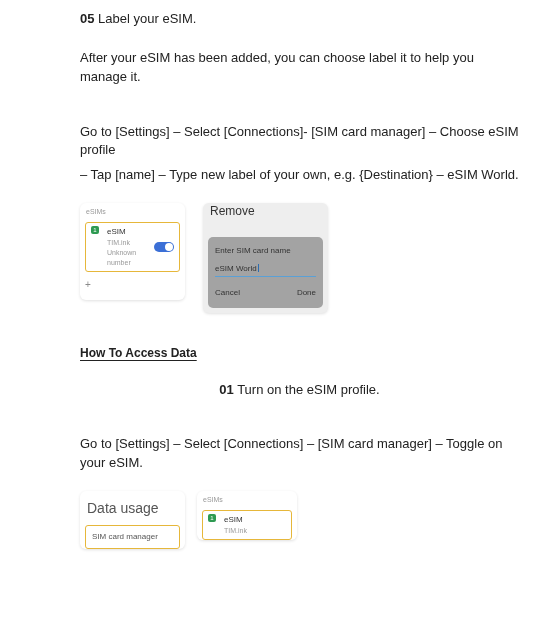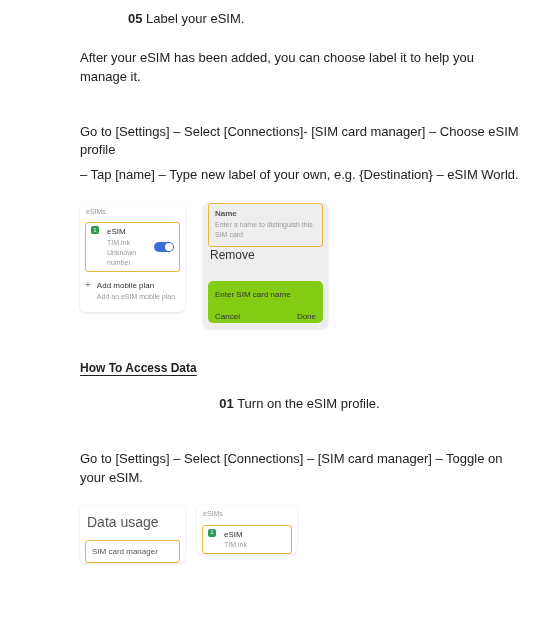--- a/index.html
+++ b/index.html
@@ -5,21 +5,21 @@
   * { box-sizing: border-box; margin: 0; padding: 0; }
   body {
     font-family: -apple-system, BlinkMacSystemFont, "Segoe UI", Arial, sans-serif;
     font-size: 13px;
     color: #222;
     background: #fff;
     padding: 10px 30px 10px 80px;
     width: 549px;
     line-height: 1.45;
   }
-  .step-line { margin-bottom: 6px; margin-left: 48px; }
+  .step-line { margin-bottom: 6px; }
   .step-num { font-weight: 700; }
   .para { margin: 20px 0 0 0; }
   .para2 { margin: 36px 0 0 0; }
   .para3 { margin: 6px 0 0 0; }
   .img-row { display: flex; gap: 18px; margin-top: 18px; align-items: flex-start;}
   .img-row2 { display: flex; gap: 12px; margin-top: 18px; align-items: flex-start;}
 
   
   .card {
     background: #fff;
@@ -54,22 +54,22 @@
 
   
   .right1 { width: 125px; background:#eeeeee; }
   .right1 .sec { padding: 5px 7px; }
   .right1 .lbl { font-size: 8px; color: #555; font-weight:600;}
   .right1 .underline-box {
     border: 1.3px solid #e6b73a; border-radius: 3px;
     padding: 4px 6px 6px; margin-top: 2px;
   }
   .right1 .whiteblock {
-    background: #84cc16; border-radius: 5px; margin: 12px 5px 5px 5px;
-    padding: 8px 7px 0;
+    background: #a3a3a3; border-radius: 5px; margin: 12px 5px 5px 5px;
+    padding: 8px 7px 10px;
   }
   .right1 .inputline {
     border-bottom: 1.3px solid #5aa0d6; padding: 2px 0 1px; margin-top: 4px;
     font-size:8px; color:#333;
   }
   .right1 .btnrow { display: flex; justify-content: space-between; margin-top: 10px; font-size:8px; color:#333;}
   .cursor { display:inline-block; width:1px; height:8px; background:#2b6cb0; vertical-align:-1px; margin-left:1px;}
 
   
   .h-access {
@@ -117,35 +117,30 @@
         <div>
           <div style="font-size:8px;color:#333;">eSIM</div>
           <div class="tiny">TIM.ink</div>
           <div class="tiny">Unknown number</div>
         </div>
       </div>
       <div class="toggle-on"></div>
     </div>
     <div class="left1-add">
       <span class="plus">+</span>
-      <div>
-        <div style="font-size:8px;color:#333;">Add mobile plan</div>
-        <div class="tiny">Add an eSIM mobile plan</div>
-      </div>
     </div>
   </div>
 
   <div class="card right1">
-    <div class="underline-box" style="margin:0 5px;">
-      <div class="lbl">Name</div>
-      <div class="tiny">Enter a name to distinguish this SIM card</div>
-    </div>
     <div class="sec" style="font-size:12px;color:#333;padding-top:0;">Remove</div>
     <div class="whiteblock">
       <div style="font-size:8px;color:#333;">Enter SIM card name</div>
+      <div class="inputline">
+        <span>eSIM World</span><span class="cursor"></span>
+      </div>
       <div class="btnrow">
         <span>Cancel</span>
         <span>Done</span>
       </div>
     </div>
   </div>
 </div>
 
 <h2 class="h-access">How To Access Data</h2>
 

